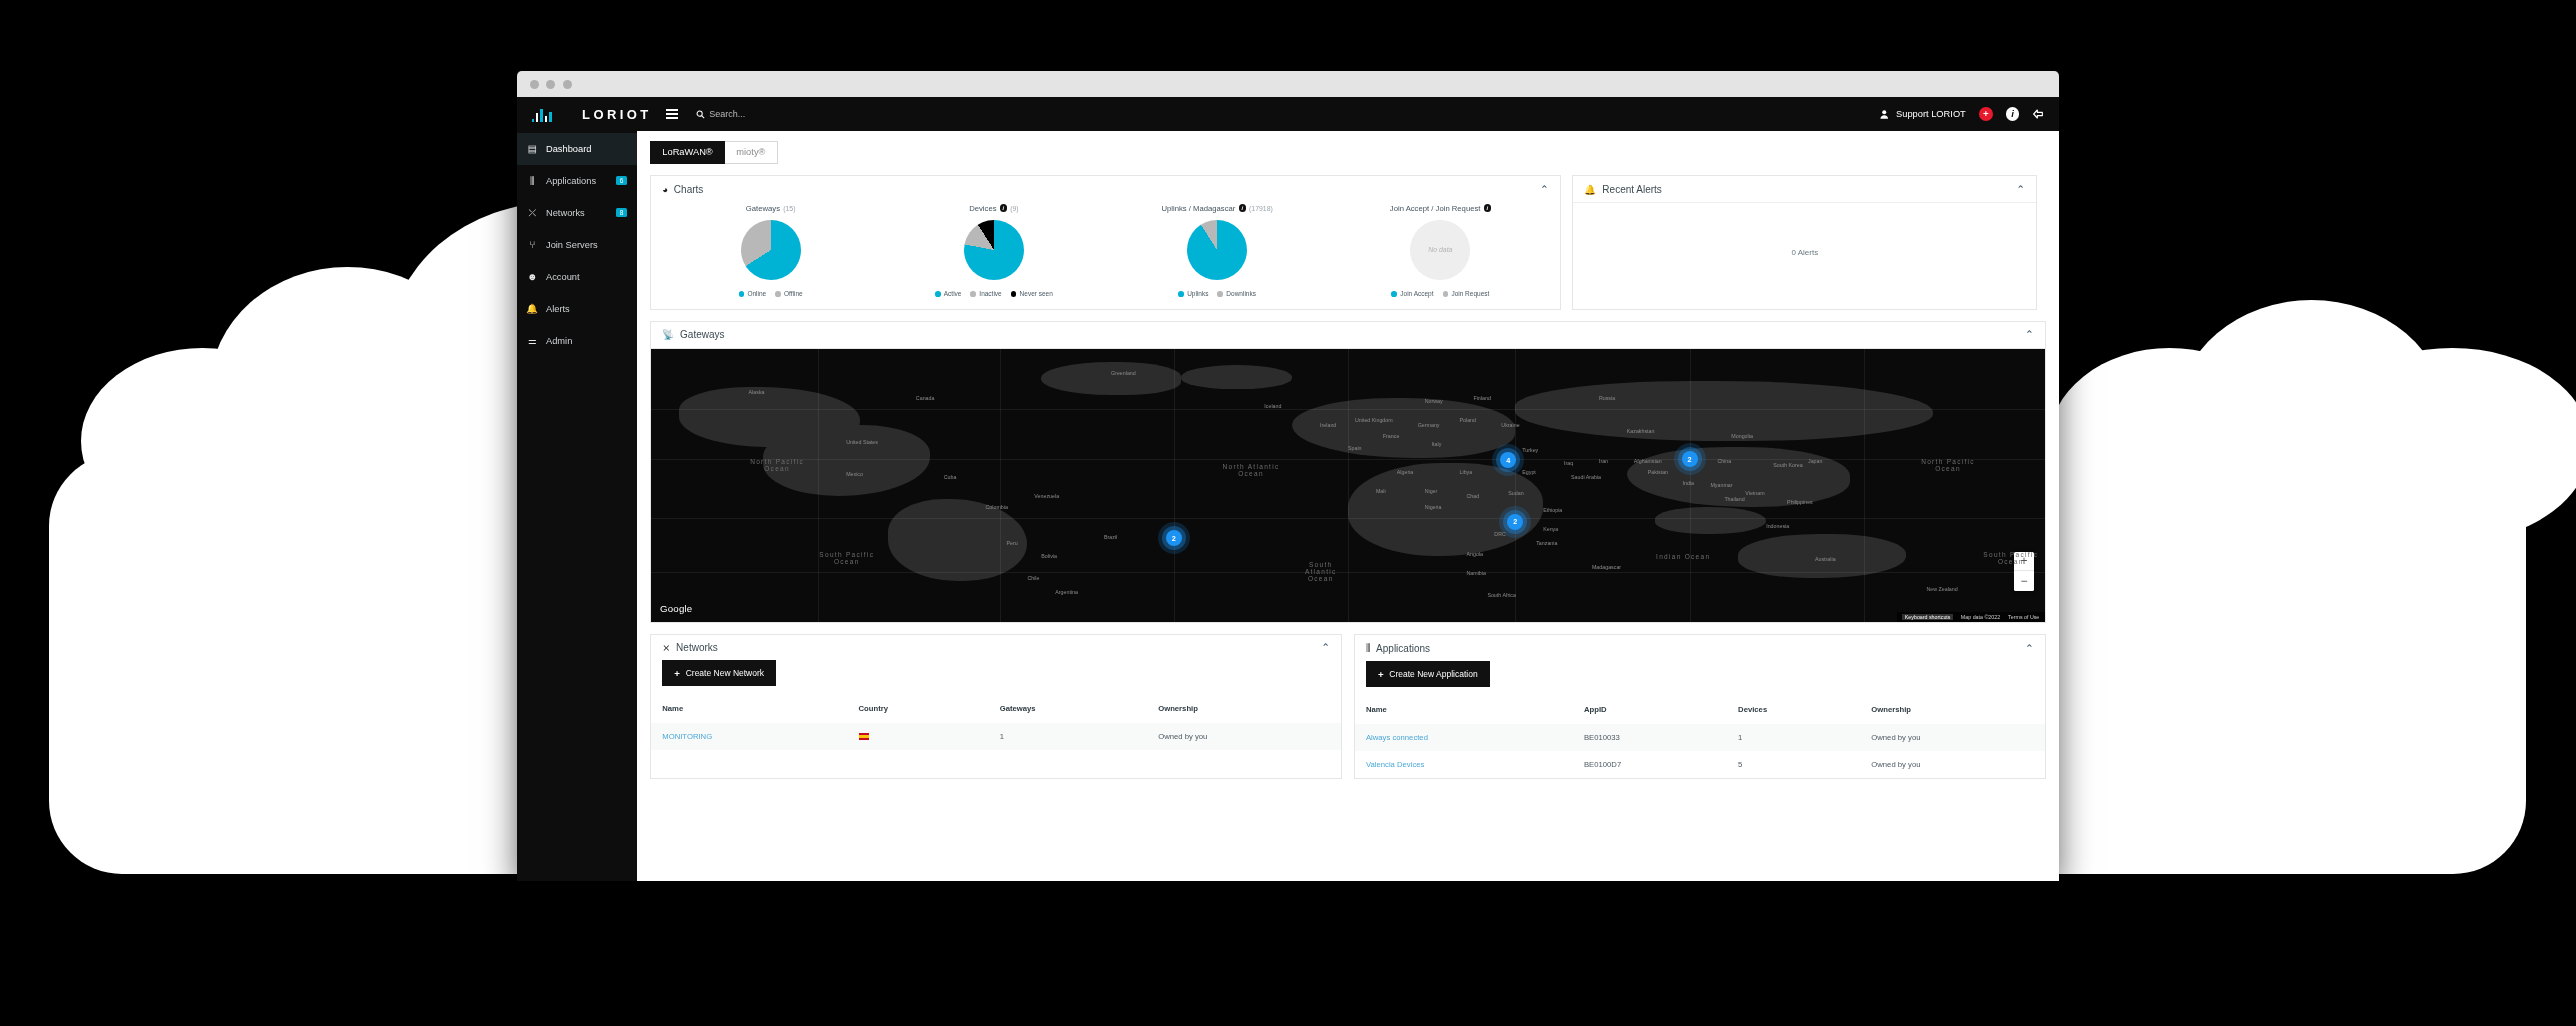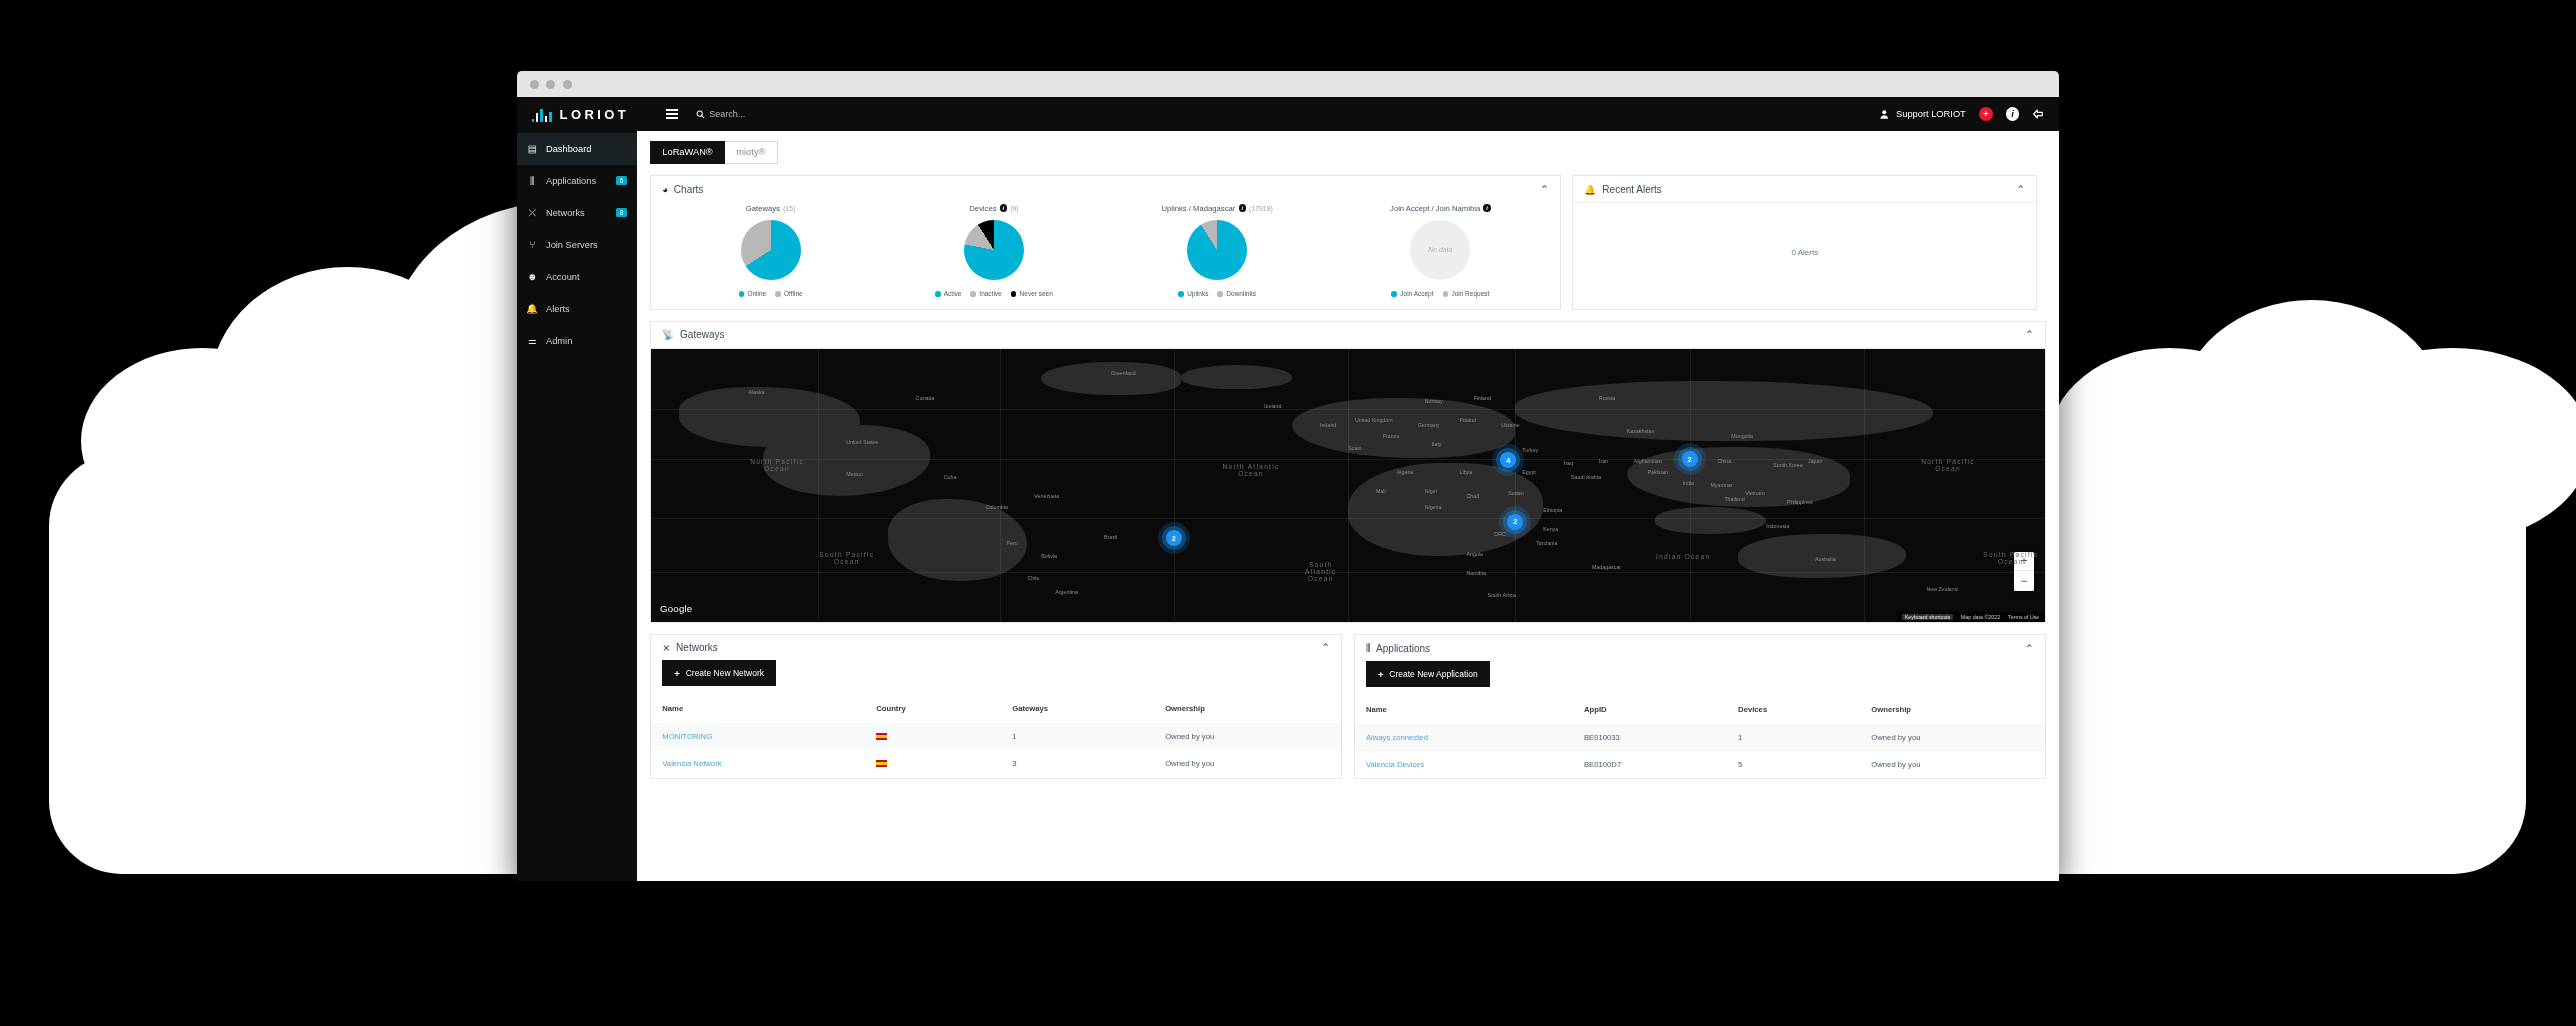--- a/index.html
+++ b/index.html
@@ -27,21 +27,21 @@
     display: flex; align-items: center; padding-left: 13px; gap: 7.3px;
     border-top-left-radius: 4.9px; border-top-right-radius: 4.9px;
   }
   .traffic-dot { width: 9px; height: 9px; border-radius: 50%; background: #b0b0b0; }
 
   
   #topbar {
     height: 34px; background: #0d0d0d;
     display: flex; align-items: center; padding: 0 14.6px;
   }
-  #brand-logo { display: flex; align-items: center; gap: 8px; width: 120px; }
+  #brand-logo { display: flex; align-items: center; gap: 20px; width: 120px; justify-content: space-between; }
   .logo-marks { display: flex; align-items: flex-end; gap: 2px; height: 16px; }
   .logo-marks i { display: block; width: 2.4px; background: #00b5d6; }
   .logo-marks i.w { background: #fff; }
   #brand-name {
     color: #fff; font-size: 13px; letter-spacing: 3.4px; font-weight: 700;
   }
   #hamburger-icon { margin-left: 14.6px; display: flex; flex-direction: column; gap: 2.4px; cursor: pointer; }
   #hamburger-icon span { display: block; width: 12px; height: 1.6px; background: #fff; }
   #search-area { display: flex; align-items: center; gap: 4px; margin-left: 18px; }
   #search-input {
@@ -370,21 +370,21 @@
                     <span>Uplinks</span>
                   </div>
                   <div class="legend-item">
                     <span class="legend-swatch" style="background: rgb(184, 184, 184);"></span>
                     <span>Downlinks</span>
                   </div>
                 </div>
               </div>
               <div class="chart-cell">
                 <div class="chart-title">
-                  <span>Join Accept / Join Namibia</span>
+                  <span>Join Accept / Join Request</span>
                   <span class="info-dot">i</span>
                 </div>
                 <div class="pie empty">No data</div>
                 <div class="chart-legend">
                   <div class="legend-item">
                     <span class="legend-swatch" style="background: rgb(0, 179, 212);"></span>
                     <span>Join Accept</span>
                   </div>
                   <div class="legend-item">
                     <span class="legend-swatch" style="background: rgb(184, 184, 184);"></span>
@@ -539,26 +539,20 @@
                   <th>Ownership</th>
                 </tr>
               </thead>
             <tbody>
                 <tr>
                   <td class="link-cell">MONITORING</td>
                   <td><span class="flag"></span></td>
                   <td>1</td>
                   <td>Owned by you</td>
                 </tr>
-                <tr>
-                  <td class="link-cell">Valencia Network</td>
-                  <td><span class="flag"></span></td>
-                  <td>3</td>
-                  <td>Owned by you</td>
-                </tr>
               </tbody>
           </table>
         </section>
 
         <section class="panel table-panel" id="applications-panel">
           <div class="panel-head">
             <span class="p-icon">⫼</span>
             <span>Applications</span>
             <span class="collapse-caret">⌃</span>
           </div>

